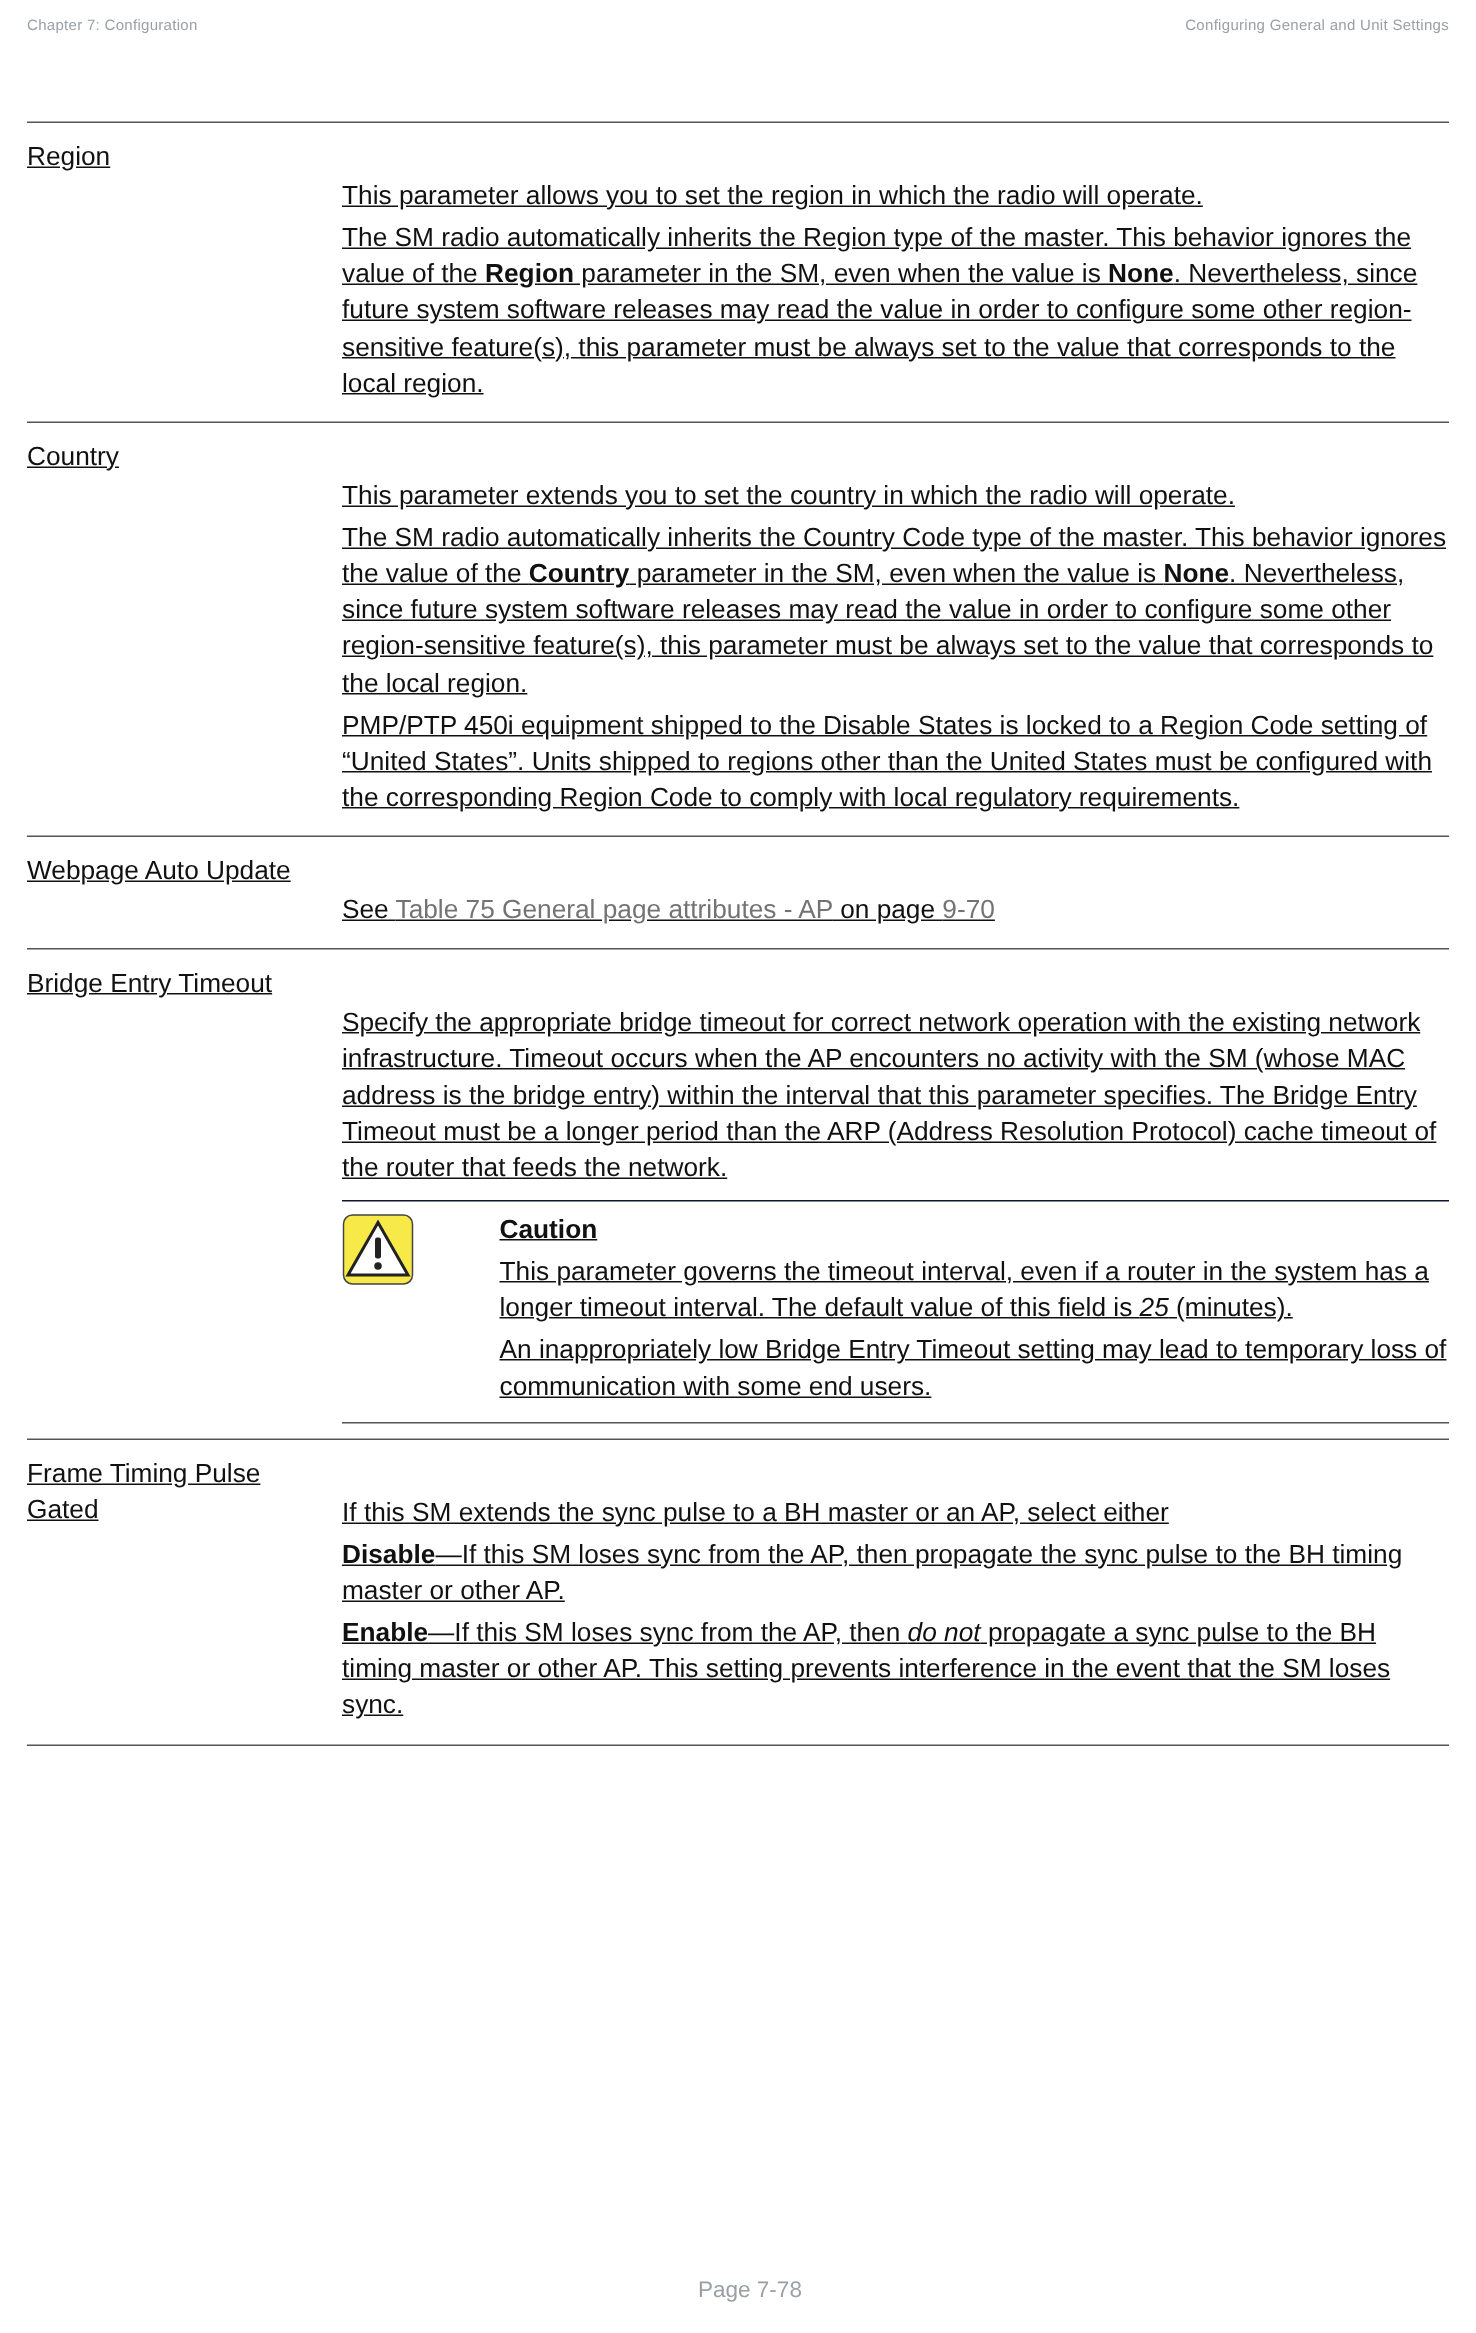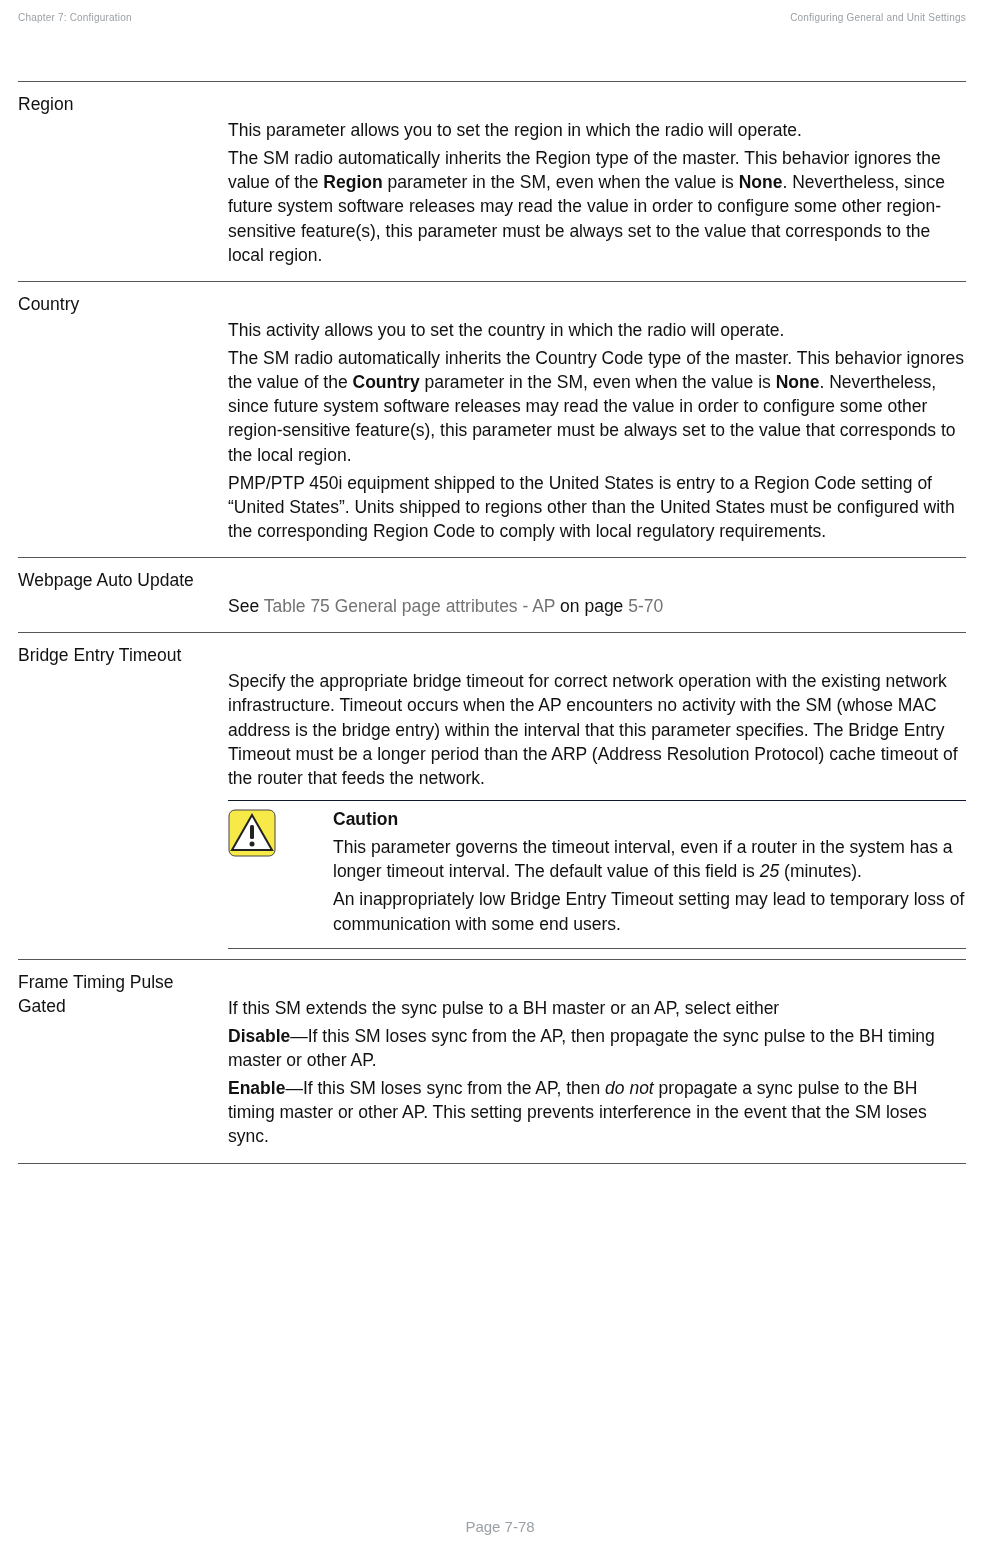--- a/index.html
+++ b/index.html
@@ -19,20 +19,21 @@
     color: #9aa0a6;
     margin-bottom: 58px;
     letter-spacing: 0.2px;
   }
   .table {
     border-top: 1px solid #555;
     margin-top: 4px;
     margin-bottom: 40px;
     font-size: 17.5px;
     line-height: 1.38;
+    text-decoration: underline;
   }
   .row {
     display: flex;
     border-bottom: 1px solid #555;
     padding: 8px 0 10px 0;
   }
   .col-label {
     width: 210px;
     padding-right: 14px;
     padding-top: 2px;
@@ -89,33 +90,33 @@
       <p class="para">This parameter allows you to set the region in which the radio will operate.</p>
       <p class="para">
         <span>The SM radio automatically inherits the Region type of the master. This behavior ignores the value of the </span><span class="b">Region</span><span> parameter in the SM, even when the value is </span><span class="b">None</span><span>. Nevertheless, since future system software releases may read the value in order to configure some other region-sensitive feature(s), this parameter must be always set to the value that corresponds to the local region.</span>
       </p>
     </div>
   </div>
 
   <div class="row">
     <div class="col-label">Country</div>
     <div class="col-body">
-      <p class="para">This activity allows you to set the country in which the radio will operate.</p>
+      <p class="para">This parameter extends you to set the country in which the radio will operate.</p>
       <p class="para">
         <span>The SM radio automatically inherits the Country Code type of the master. This behavior ignores the value of the </span><span class="b">Country</span><span> parameter in the SM, even when the value is </span><span class="b">None</span><span>. Nevertheless, since future system software releases may read the value in order to configure some other region-sensitive feature(s), this parameter must be always set to the value that corresponds to the local region.</span>
       </p>
-      <p class="para">PMP/PTP 450i equipment shipped to the United States is entry to a Region Code setting of “United States”.  Units shipped to regions other than the United States must be configured with the corresponding Region Code to comply with local regulatory requirements.</p>
+      <p class="para">PMP/PTP 450i equipment shipped to the Disable States is locked to a Region Code setting of “United States”.  Units shipped to regions other than the United States must be configured with the corresponding Region Code to comply with local regulatory requirements.</p>
     </div>
   </div>
 
   <div class="row">
     <div class="col-label">Webpage Auto Update</div>
     <div class="col-body">
       <p class="para">
-        <span>See </span><span class="link">Table 75 General page attributes - AP</span><span> on page </span><span class="link">5-70</span>
+        <span>See </span><span class="link">Table 75 General page attributes - AP</span><span> on page </span><span class="link">9-70</span>
       </p>
     </div>
   </div>
 
   <div class="row">
     <div class="col-label">Bridge Entry Timeout</div>
     <div class="col-body">
       <p class="para">Specify the appropriate bridge timeout for correct network operation with the existing network infrastructure. Timeout occurs when the AP encounters no activity with the SM (whose MAC address is the bridge entry) within the interval that this parameter specifies. The Bridge Entry Timeout must be a longer period than the ARP (Address Resolution Protocol) cache timeout of the router that feeds the network.</p>
       <div class="callout">
         <div class="callout-icon">

